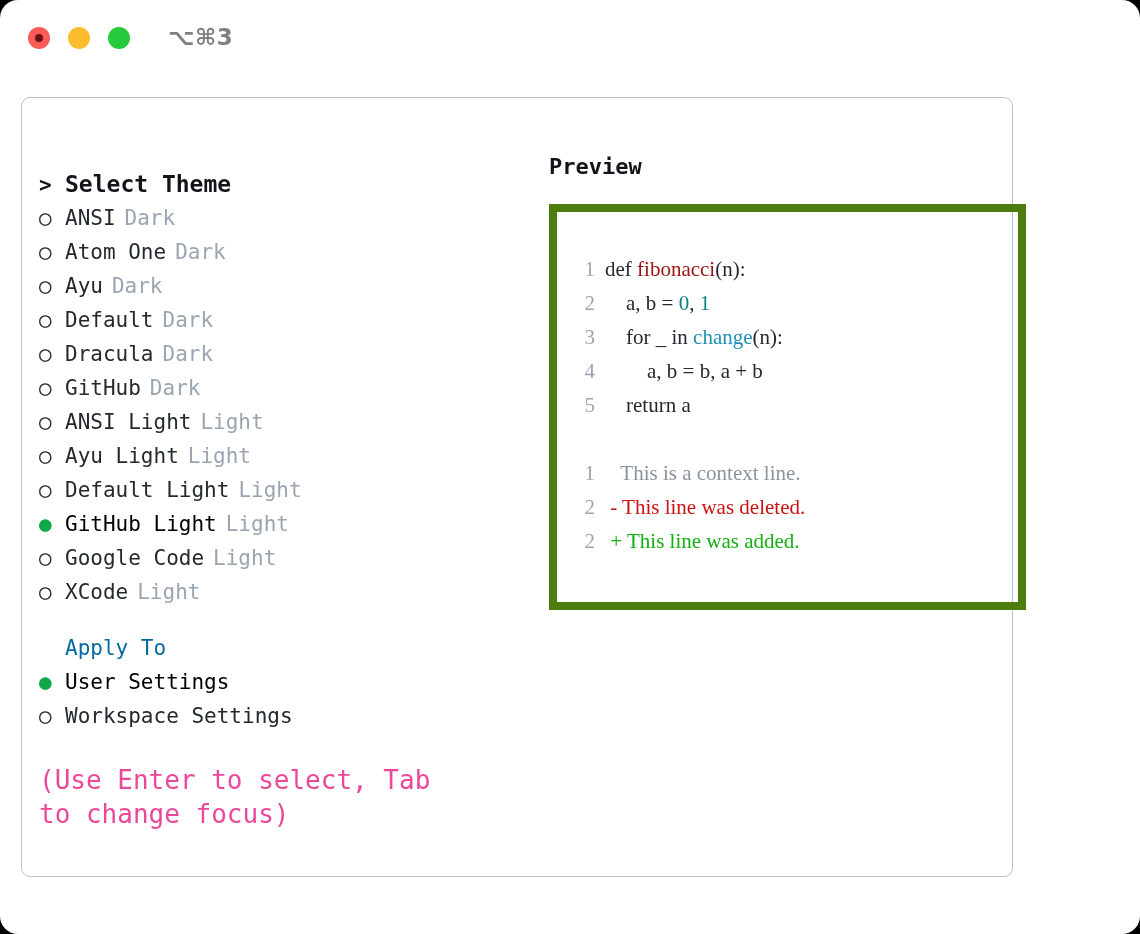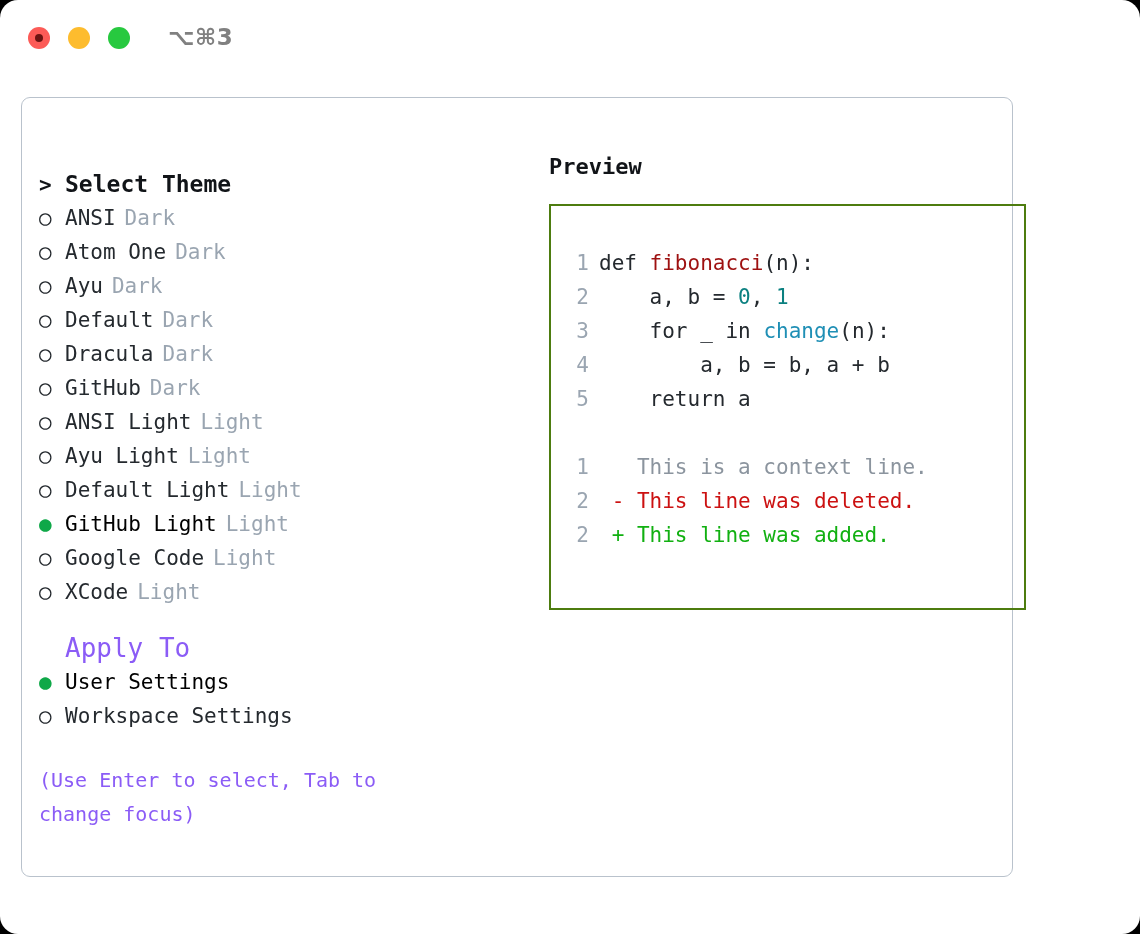--- a/index.html
+++ b/index.html
@@ -106,32 +106,32 @@
   .label { color: #24292e; }
   .label.sel { color: #000000; }
   .tag {
     color: #9aa5b1;
     margin-left: 9px;
   }
 
   .section-title {
     height: 34px;
     line-height: 34px;
-    font-size: 26px;
-    color: #8b5cf6;
+    font-size: 21px;
+    color: #0369a1;
     padding-left: 26px;
   }
 
   .spacer-sm { height: 22px; }
 
   .hint {
     margin-top: 30px;
-    font-size: 20px;
-    line-height: 34px;
-    color: #8b5cf6;
+    font-size: 26px;
+    line-height: 34px;
+    color: #ec4899;
     width: 400px;
   }
 
   
   .right-col {
     position: absolute;
     left: 479px;
     top: 52px;
     width: 490px;
     padding-left: 48px;
@@ -140,23 +140,24 @@
     font-size: 22px;
     font-weight: bold;
     color: #111418;
     height: 34px;
     line-height: 34px;
   }
   .preview-box {
     margin-top: 20px;
     width: 477px;
     height: 406px;
-    border: 2px solid #4d7c0f;
+    border: 8px solid #4d7c0f;
     box-sizing: border-box;
     position: relative;
+    font-family: Liberation Serif, serif;
   }
 
   .code-area {
     position: absolute;
     left: 12px;
     top: 40px;
     right: 6px;
   }
   .code-line {
     font-size: 21px;

